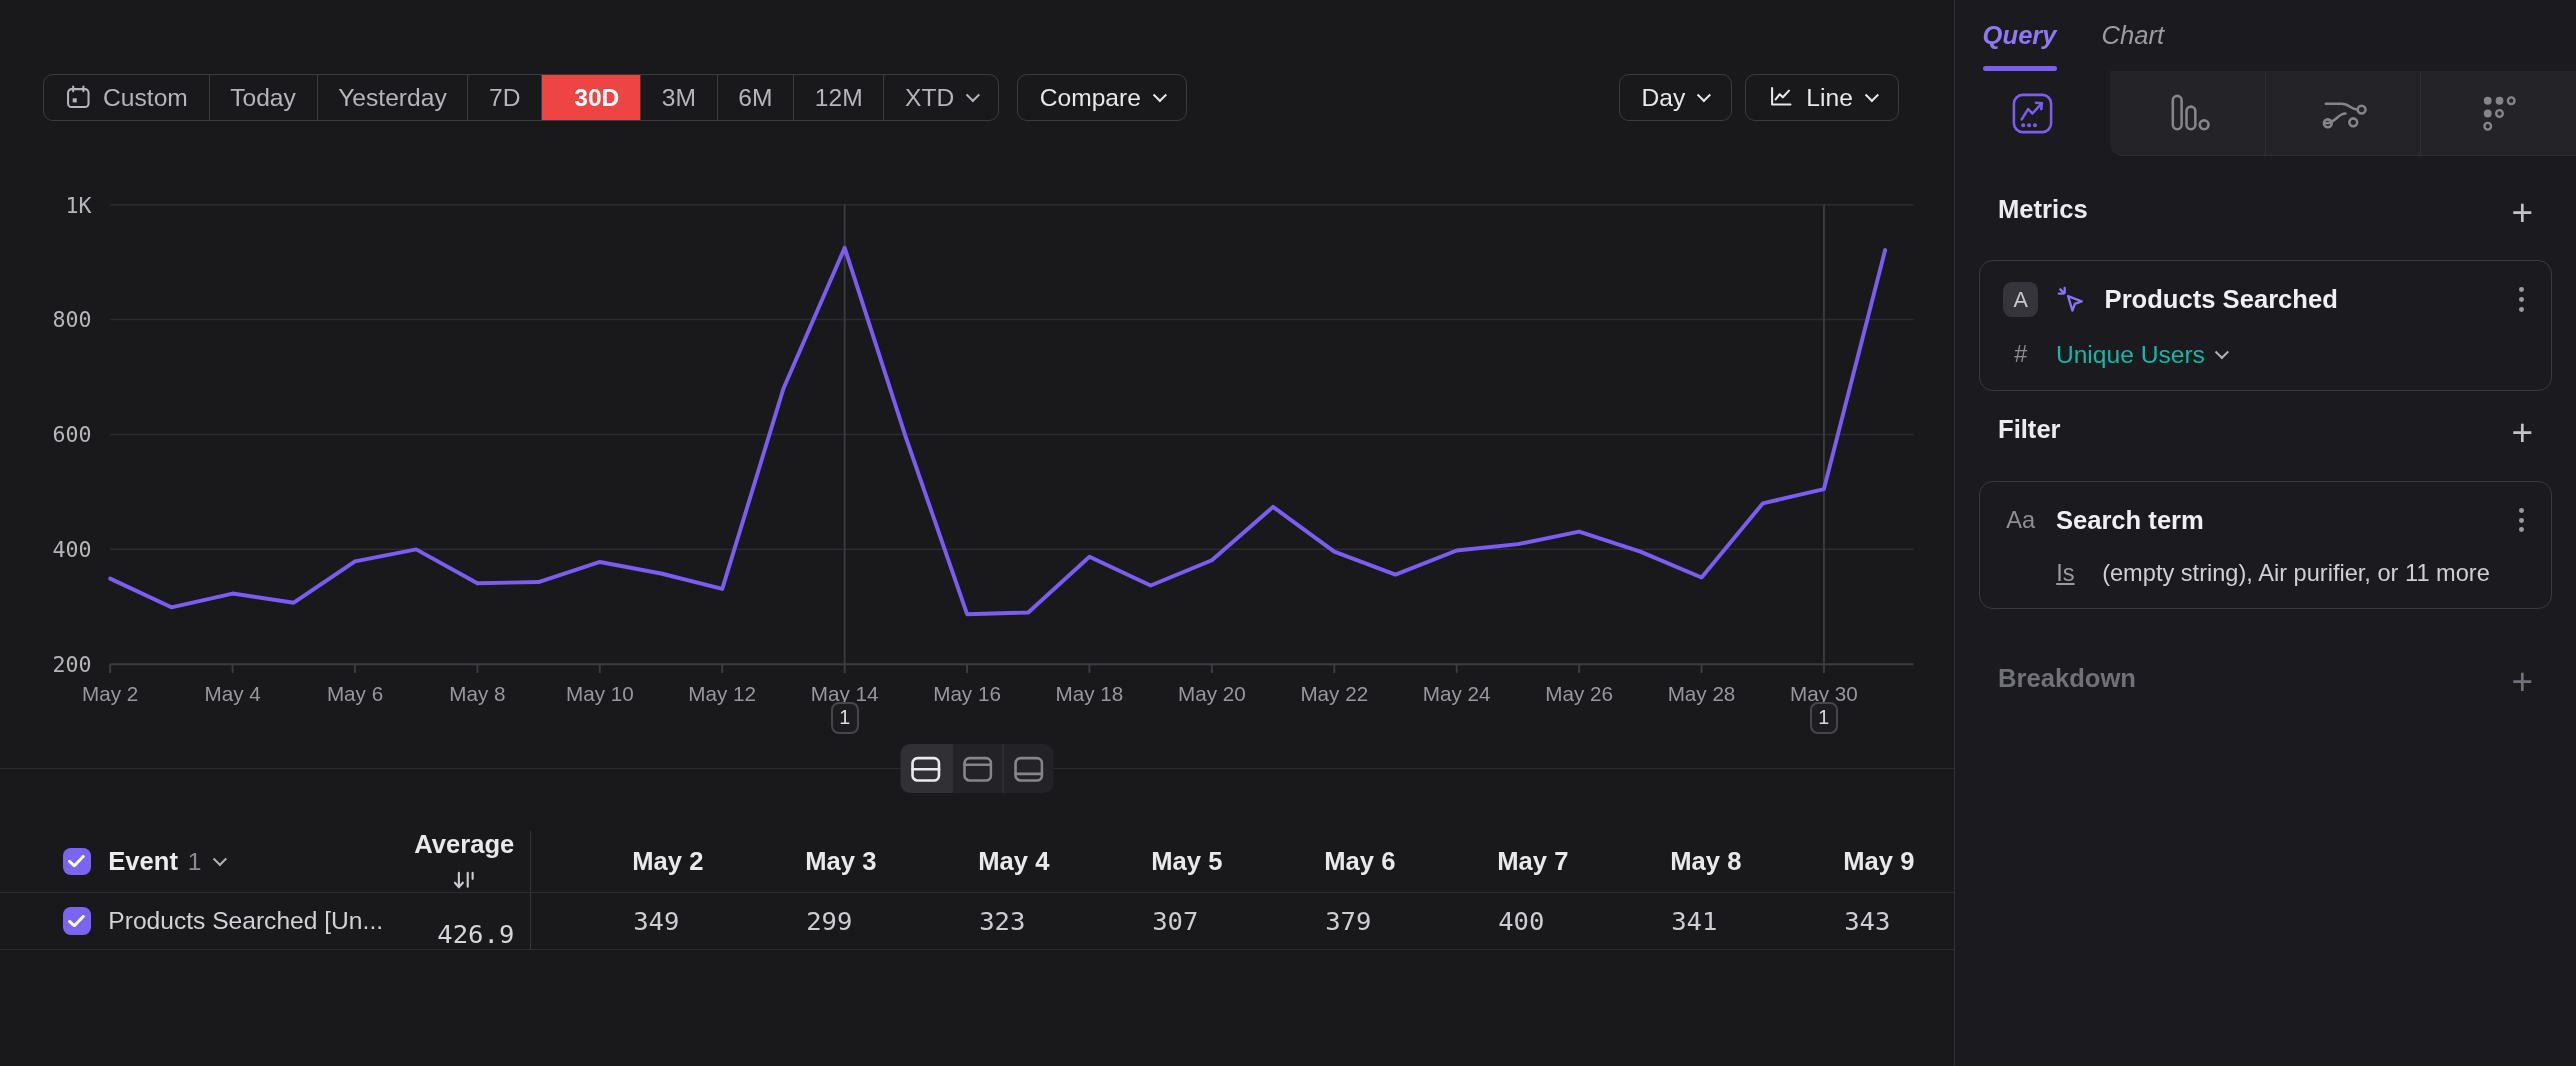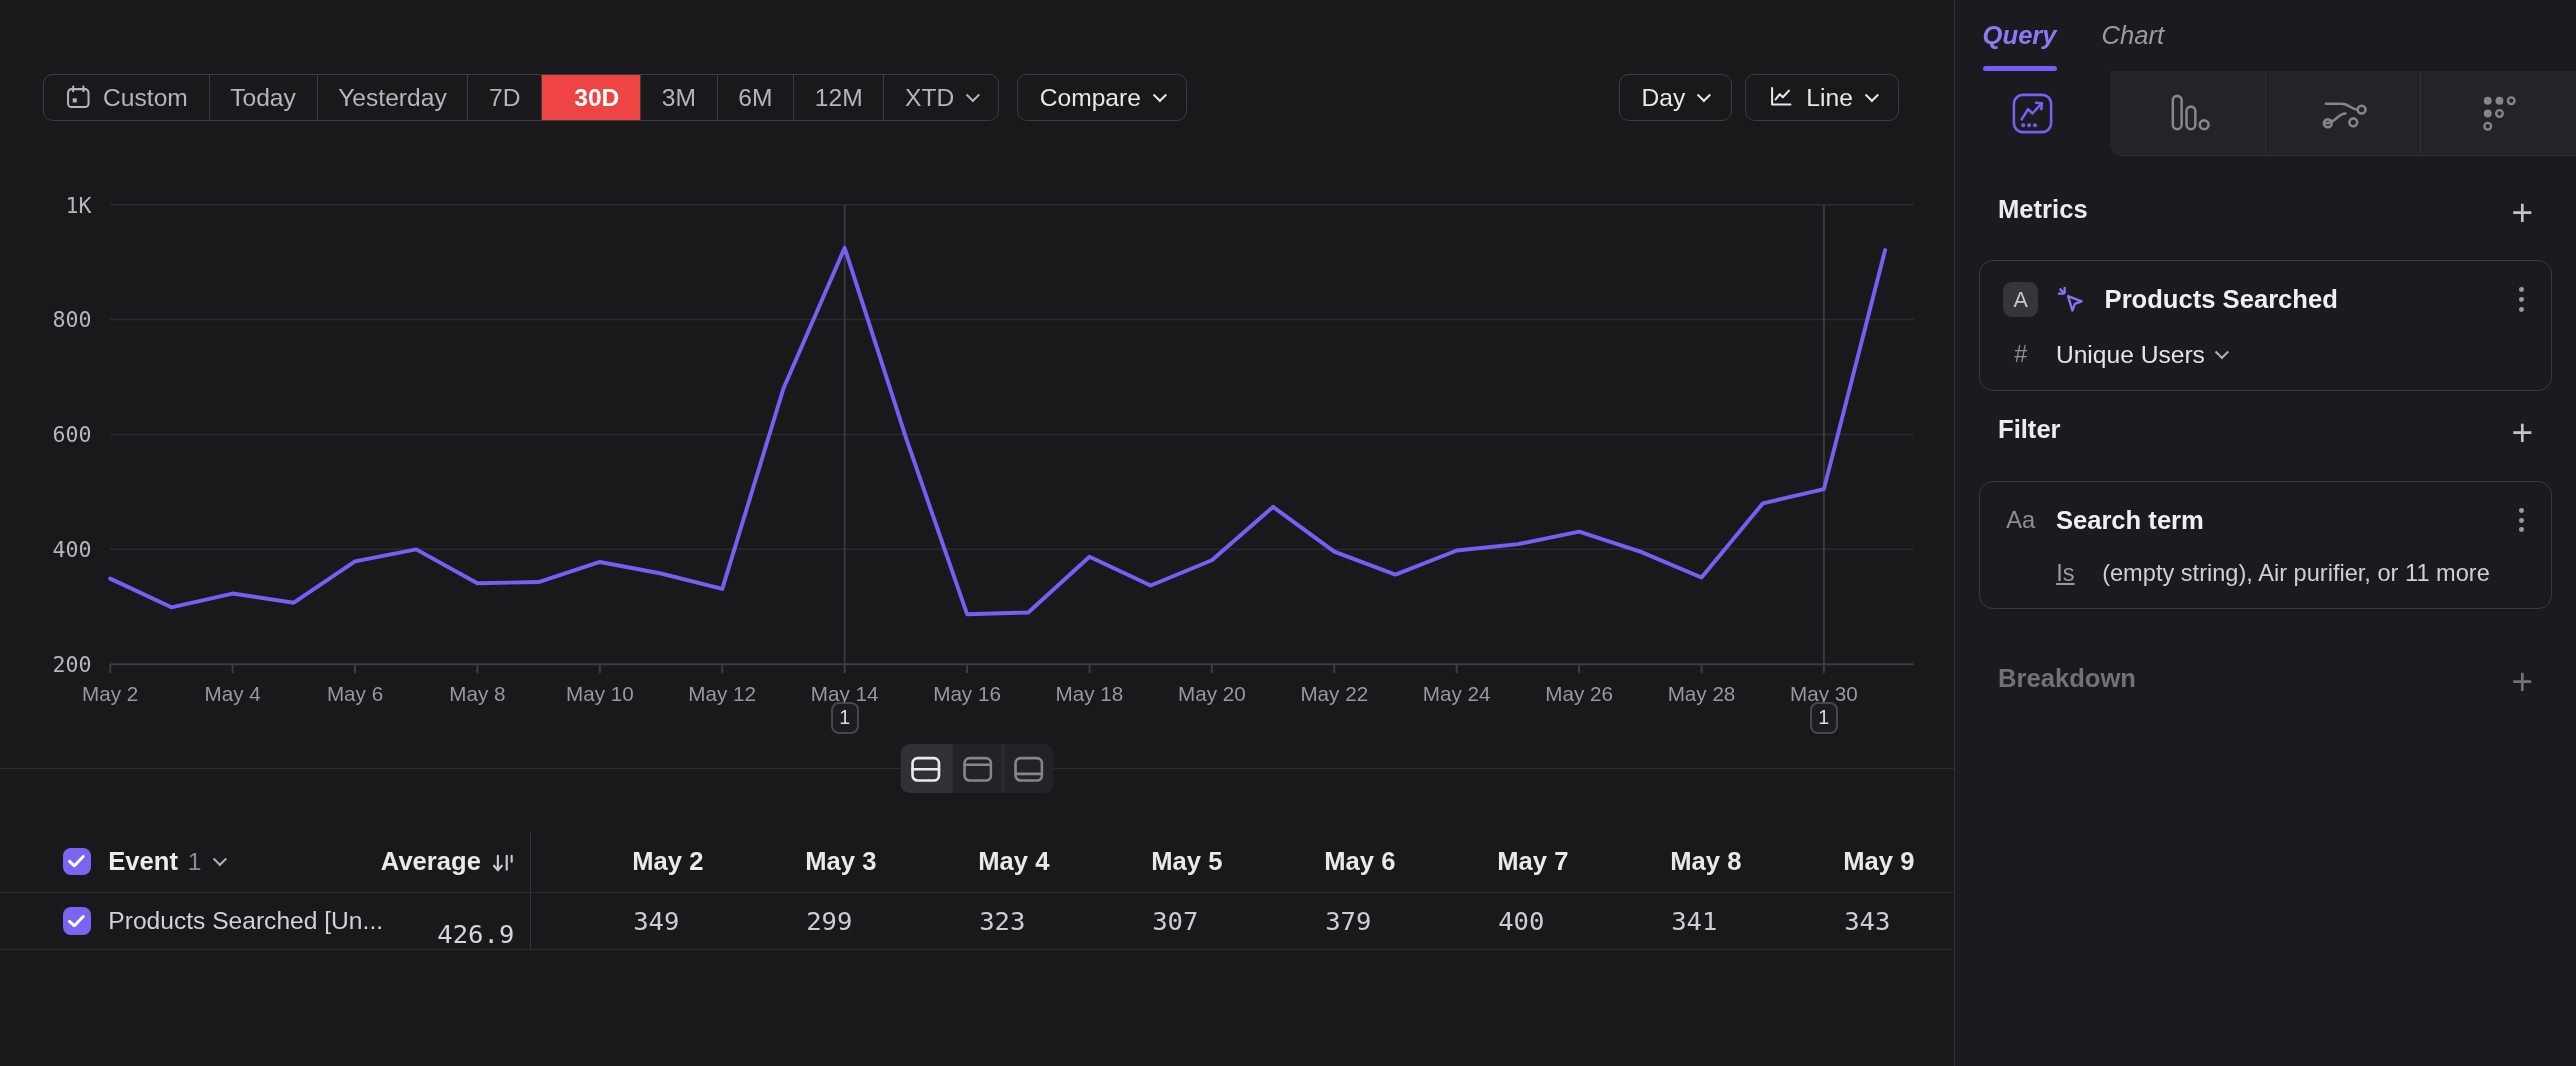--- a/index.html
+++ b/index.html
@@ -53,21 +53,21 @@
   .t-body { height:57px; }
   .t-left { width:531px; display:flex; align-items:center; padding:0 15.7px 0 63px; border-right:1.5px solid #36363a; }
   .t-cols { width:1383px; display:grid; grid-template-columns:repeat(8,173px); align-items:center; }
   .t-col { text-align:right; padding-right:24.6px; }
   .t-head .t-col { font-size:25.6px; font-weight:700; color:#e9e9ec; }
   .t-body .t-col { font:25.6px "DejaVu Sans Mono", monospace; color:#cdcdd2; }
   .checkbox { width:27.6px; height:27.6px; border-radius:7.9px; background:#7c64f2; display:flex; align-items:center; justify-content:center; flex:none; cursor:pointer; }
   .event-label { margin-left:17.7px; font-size:25.6px; font-weight:700; color:#ececef; }
   .event-count { margin-left:9.8px; font-size:24.6px; color:#8b8b91; }
   .event-chev { margin-left:13.8px; color:#b0b0b6; }
-  .avg-group { margin-left:auto; display:flex; align-items:flex-end; gap:9.8px; color:#e9e9ec; }
+  .avg-group { margin-left:auto; display:flex; align-items:center; gap:9.8px; color:#e9e9ec;flex-direction:column; }
   .avg-label { font-size:25.6px; font-weight:700; }
   .row-label { margin-left:17.7px; font-size:24.6px; color:#d2d2d6; white-space:nowrap; overflow:hidden; }
   .avg-value { margin-left:auto; font:25.6px "DejaVu Sans Mono", monospace; color:#d6d6da;margin-top:26px; }
 
   
   .right-panel { position:absolute; left:1954px; top:0; width:622px; height:1067px; background:#1b1b1f; border-left:1.5px solid #2f2f34; }
   .rp-tabs { display:flex; gap:45px; padding:0 27.6px; height:71px; align-items:center; }
   .rp-tab { position:relative; height:100%; display:flex; align-items:center; font-size:25.6px; color:#9b9ba2; cursor:pointer;font-style:italic; }
   .rp-tab.active { color:#9077f8; font-weight:700; }
   .rp-tab.active::after { content:""; position:absolute; left:0; right:0; bottom:0; height:4.9px; border-radius:3px; background:#7b5cf5; }
@@ -85,21 +85,21 @@
   .card-row1 { display:flex; align-items:center; }
   .letter-badge { width:35px; height:35px; border-radius:8.9px; background:#35353b; color:#c6c6cb; font-size:21.6px;
                   display:flex; align-items:center; justify-content:center; flex:none; }
   .aa-badge { width:35px; text-align:center; color:#8d8d93; font-size:23.6px; flex:none; }
   .card-name { font-size:25.6px; font-weight:600; color:#f0f0f2; margin-left:17.7px; }
   .metric-event-icon { margin-left:15.7px; display:flex; }
   .kebab { margin-left:auto; display:flex; flex-direction:column; gap:4.9px; padding:3.9px; cursor:pointer; }
   .kebab i { width:4.9px; height:4.9px; border-radius:50%; background:#9a9aa0; }
   .card-row2 { display:flex; align-items:center; margin-top:23.6px; }
   .measure-prefix { width:35px; text-align:center; color:#8d8d93; font-size:23.6px; flex:none; }
-  .measure-label { font-size:24.6px; color:#e5e5e5; margin-left:17.7px; display:flex; align-items:center; gap:10px; cursor:pointer; }
+  .measure-label { font-size:24.6px; color:#14b8a6; margin-left:17.7px; display:flex; align-items:center; gap:10px; cursor:pointer; }
   .measure-label .chev { color:#b0b0b6; }
   .filter-op { margin-left:53px; font-size:23.6px; color:#9a9aa0;text-decoration:underline; }
   .filter-value { margin-left:27.6px; font-size:23.6px; color:#cfcfd4; }
   .mt-40 { margin-top:39px; } .mt-30 { margin-top:29.5px; } .mt-24 { margin-top:23.6px; } .mt-32 { margin-top:31.5px; } .mt-56 { margin-top:55px; }
 </style>
 </head>
 <body>
 
 <div class="page">
 

